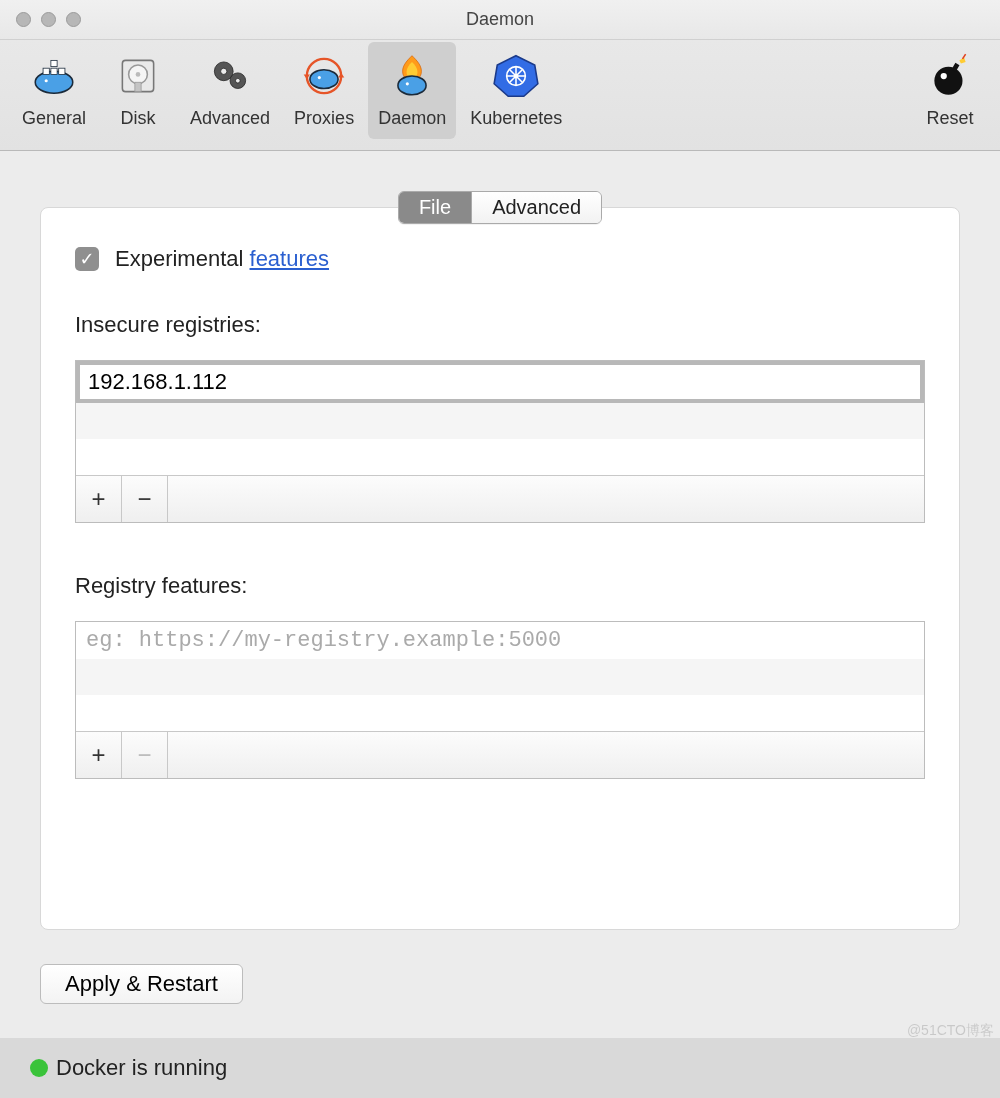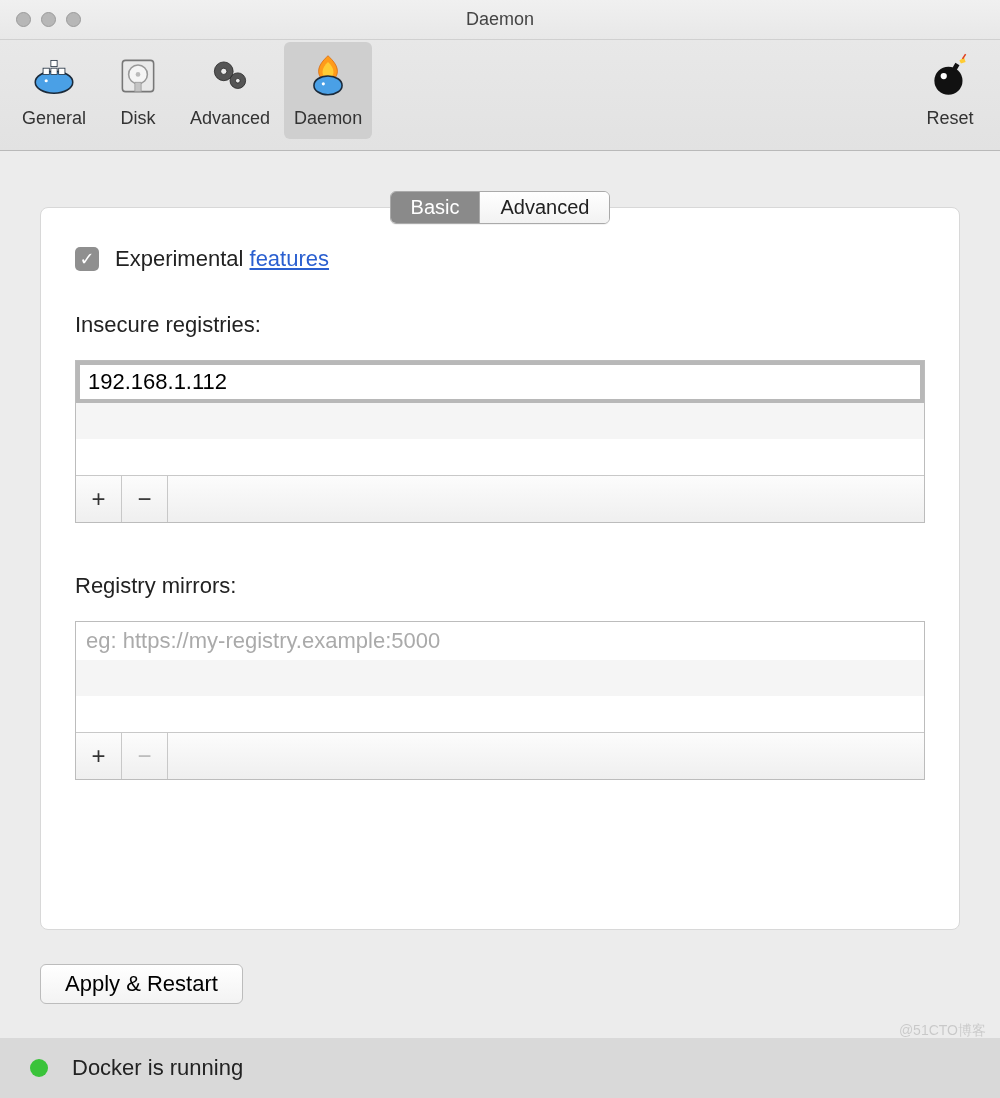--- a/index.html
+++ b/index.html
@@ -41,29 +41,29 @@
 
   .list-box { border: 1px solid #bcbcbc; }
   .list-input { width: 100%; border: 4px solid #b8b8b8; font-size: 22px; padding: 4px 8px; outline: none; }
   .list-row { height: 36px; }
   .list-row.odd { background: #f5f5f5; }
   .list-row.even { background: #fff; }
   .list-footer { display: flex; border-top: 1px solid #c8c8c8; }
   .fbtn { width: 46px; height: 46px; display: flex; align-items: center; justify-content: center; border-right: 1px solid #c8c8c8; background: linear-gradient(#fcfcfc,#efefef); font-size: 24px; cursor: pointer; color:#333; }
   .fbtn.disabled { color: #bbb; pointer-events: none; }
   .frest { flex: 1; background: linear-gradient(#fcfcfc,#efefef); }
-  .placeholder-row { padding: 6px 10px; color: #aaa; font-size: 22px; background: #fff; }
+  .placeholder-row { padding: 6px 10px; color: #aaa; font-size: 22px; background: #fff; font-family: Liberation Mono, monospace; }
 
   .apply-wrap { display: flex; justify-content: flex-start; padding: 34px 0; }
   .apply-btn { font-size: 22px; padding: 6px 24px; border-radius: 6px; border: 1px solid #bcbcbc; background: linear-gradient(#ffffff,#f3f3f3); cursor: pointer; }
 
-  .status-bar { height: 60px; background: #d9d9d9; display: flex; align-items: center; padding: 0 30px; gap: 24px; font-size: 22px; }
+  .status-bar { height: 60px; background: #d9d9d9; display: flex; align-items: center; padding: 0 30px; gap: 8px; font-size: 22px; }
   .status-dot { width: 18px; height: 18px; border-radius: 50%; background: #3ac33a; }
 
-  .watermark { position: absolute; right: 14px; bottom: 58px; color: rgba(0,0,0,0.15); font-size: 14px; }
+  .watermark { position: absolute; right: 6px; bottom: 58px; color: rgba(0,0,0,0.15); font-size: 14px; }
 </style>
 </head>
 <body>
 
 <div class="window">
 
   <div class="titlebar">
     <div class="traffic-lights">
       <div class="tl"></div>
       <div class="tl"></div>
@@ -108,33 +108,62 @@
            <circle cx="24" cy="26" r="12"></circle>
            <circle cx="24" cy="26" r="4" fill="#ececec"></circle>
            <circle cx="42" cy="38" r="10"></circle>
            <circle cx="42" cy="38" r="3" fill="#ececec"></circle>
           </g>
         </svg>
       </div>
       <div class="tool-label">Advanced</div>
     </div>
 
+    <div class="tool">
+      <div class="tool-icon">
+        <svg class="icon" viewBox="0 0 64 64">
+          <ellipse cx="32" cy="36" rx="18" ry="12" fill="#4aa0e6" stroke="#1b2a3a" stroke-width="2"></ellipse>
+          <circle cx="26" cy="34" r="2" fill="#fff"></circle>
+          <path d="M10 32a22 22 0 0 1 44 0" fill="none" stroke="#e65528" stroke-width="3"></path>
+          <path d="M54 32a22 22 0 0 1-44 0" fill="none" stroke="#e65528" stroke-width="3"></path>
+          <polygon points="54,28 58,34 50,34" fill="#e65528"></polygon>
+          <polygon points="10,36 6,30 14,30" fill="#e65528"></polygon>
+        </svg>
+      </div>
+      <div class="tool-label">Proxies</div>
+    </div>
 
     <div class="tool active">
       <div class="tool-icon">
         <svg class="icon" viewBox="0 0 64 64">
           <path d="M32 6c6 6 12 12 12 20s-6 12-12 12-12-4-12-12 6-14 12-20z" fill="#ff9b1a" stroke="#d8660a" stroke-width="1"></path>
           <path d="M32 14c4 4 7 8 7 13s-3 7-7 7-7-2-7-7 3-9 7-13z" fill="#ffcc33"></path>
           <ellipse cx="32" cy="44" rx="18" ry="12" fill="#4aa0e6" stroke="#1b2a3a" stroke-width="2"></ellipse>
           <circle cx="26" cy="42" r="2" fill="#fff"></circle>
         </svg>
       </div>
       <div class="tool-label">Daemon</div>
     </div>
 
+    <div class="tool">
+      <div class="tool-icon">
+        <svg class="icon" viewBox="0 0 64 64">
+          <polygon points="32,6 56,18 60,42 42,58 22,58 4,42 8,18" fill="#326ce5" stroke="#1b3a8a" stroke-width="2"></polygon>
+          <g stroke="#fff" stroke-width="2" fill="none">
+            <circle cx="32" cy="32" r="12"></circle>
+            <line x1="32" y1="20" x2="32" y2="44"></line>
+            <line x1="20" y1="32" x2="44" y2="32"></line>
+            <line x1="24" y1="24" x2="40" y2="40"></line>
+            <line x1="40" y1="24" x2="24" y2="40"></line>
+          </g>
+          <circle cx="32" cy="32" r="3" fill="#fff"></circle>
+        </svg>
+      </div>
+      <div class="tool-label">Kubernetes</div>
+    </div>
 
     <div class="spacer"></div>
 
     <div class="tool">
       <div class="tool-icon">
         <svg class="icon" viewBox="0 0 64 64">
           <circle cx="30" cy="38" r="18" fill="#111"></circle>
           <rect x="36" y="16" width="6" height="10" fill="#111" transform="rotate(30 39 21)"></rect>
           <path d="M44 12l6-4 2 6-6 2z" fill="#ffcc33"></path>
           <path d="M48 10l4-6" stroke="#e04020" stroke-width="2"></path>
@@ -142,21 +171,21 @@
         </svg>
       </div>
       <div class="tool-label">Reset</div>
     </div>
 
   </div>
 
   <div class="main">
 
     <div class="segmented">
-      <div class="seg active">Basic</div>
+      <div class="seg active">File</div>
       <div class="seg">Advanced</div>
     </div>
 
     <div class="panel">
 
       <div class="row-check">
         <div class="checkbox">
           <span class="check-mark">✓</span>
         </div>
         <span>
@@ -171,21 +200,21 @@
         <div class="list-row even"></div>
         <div class="list-footer">
           <div class="fbtn">+</div>
           <div class="fbtn">−</div>
           <div class="frest"></div>
         </div>
       </div>
 
       <div style="height:50px"></div>
 
-      <div class="section-label">Registry mirrors:</div>
+      <div class="section-label">Registry features:</div>
       <div class="list-box">
         <div class="placeholder-row">
           <span>eg: https://my-registry.example:5000</span>
         </div>
         <div class="list-row odd"></div>
         <div class="list-row even"></div>
         <div class="list-footer">
           <div class="fbtn">+</div>
           <div class="fbtn disabled">−</div>
           <div class="frest"></div>

